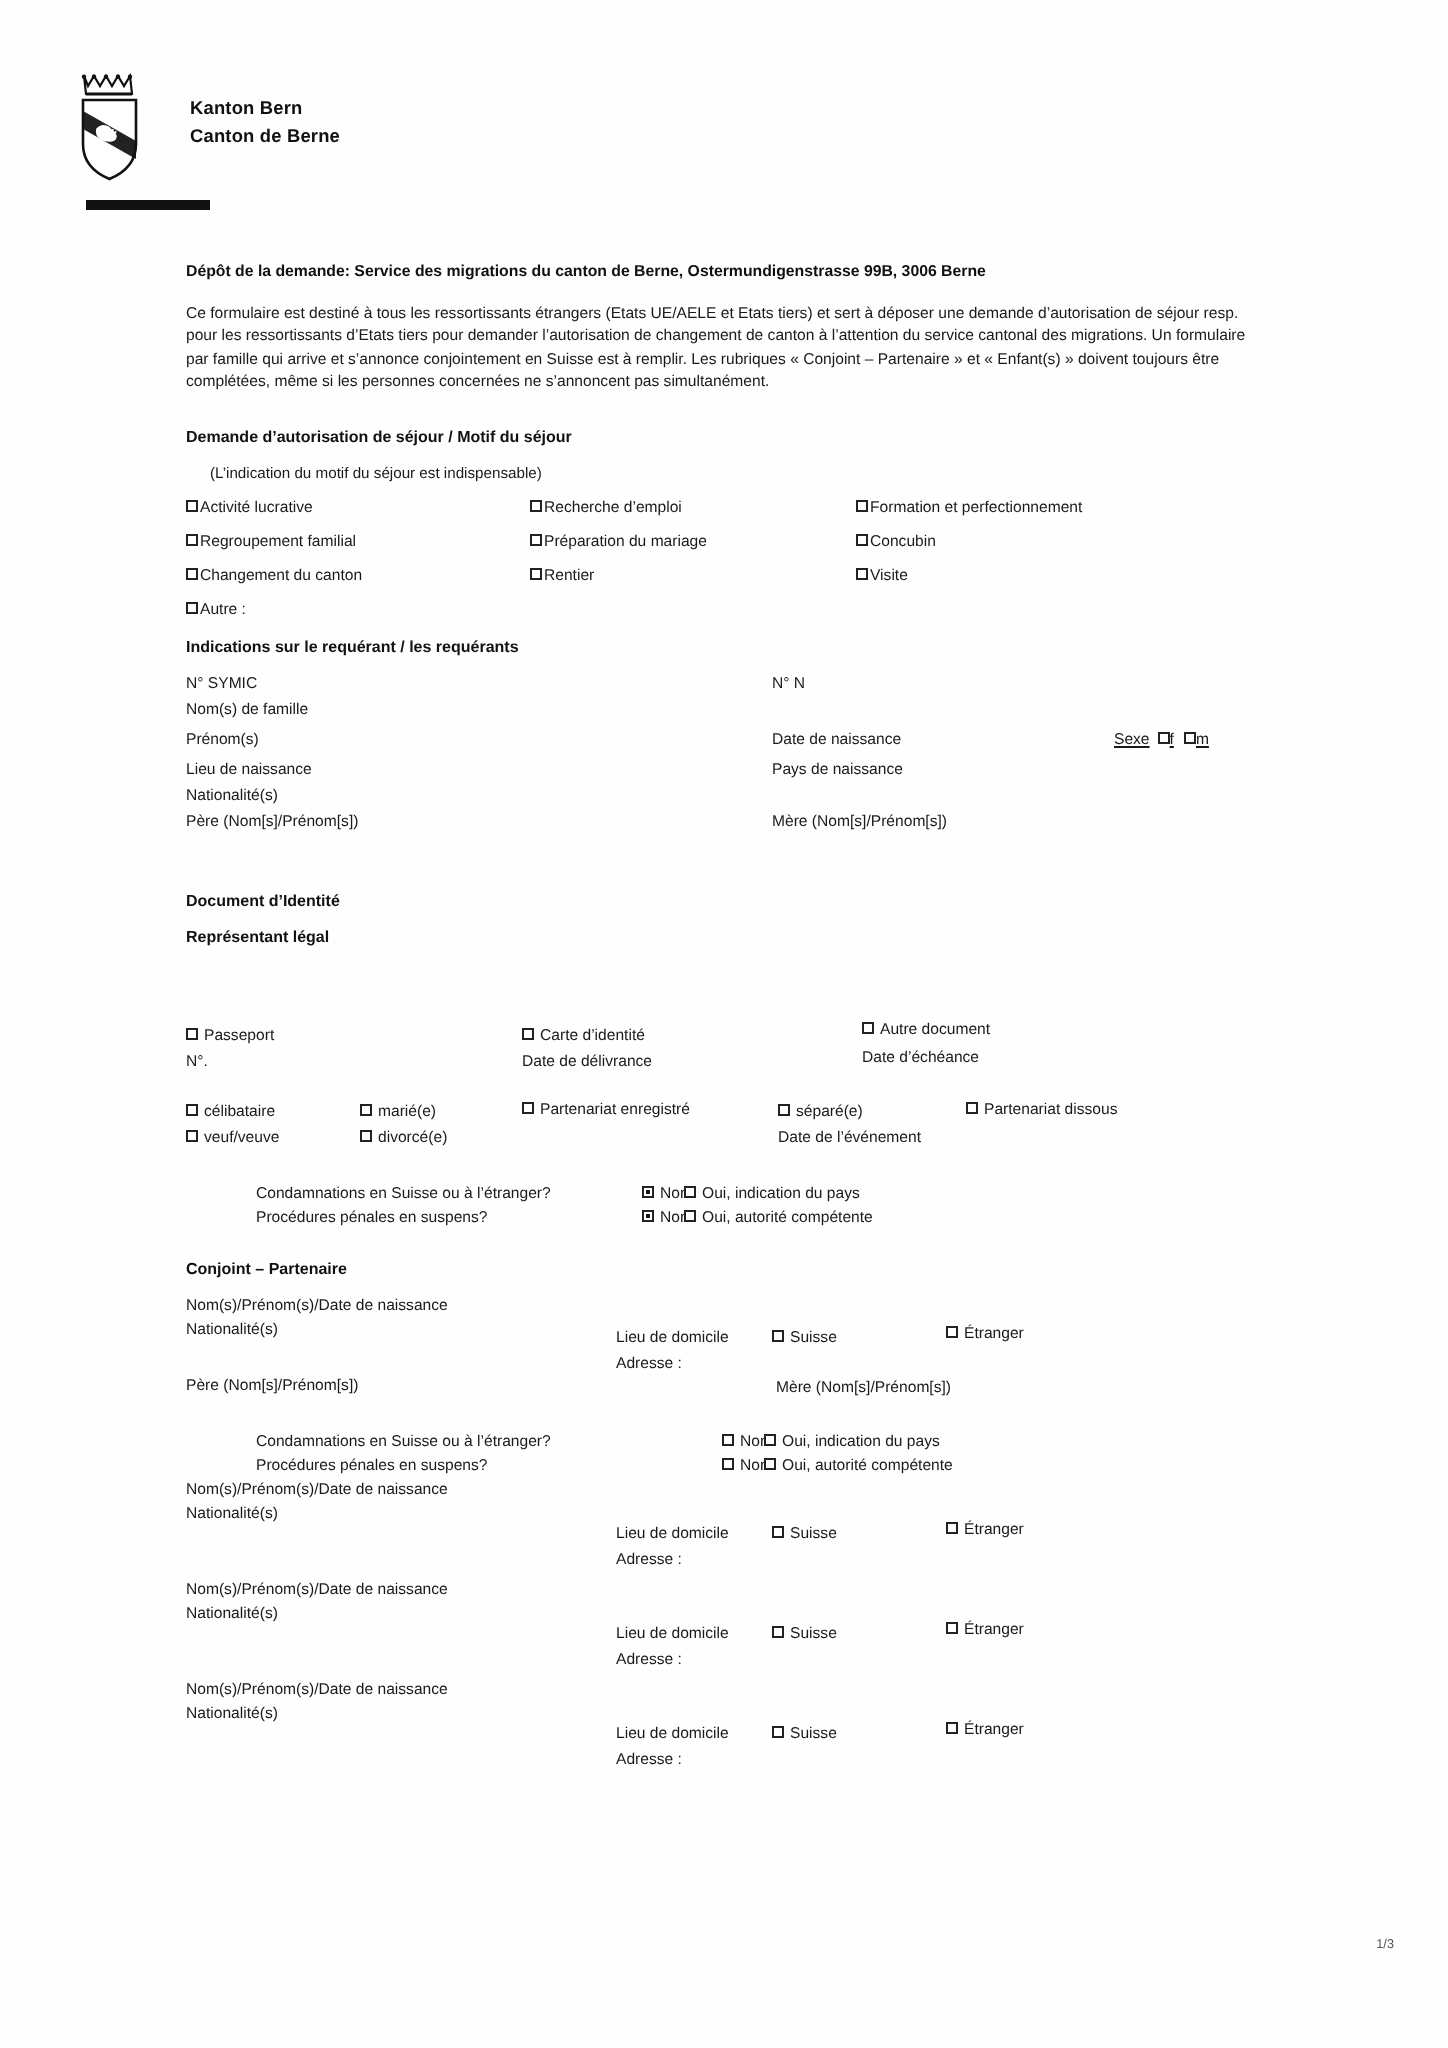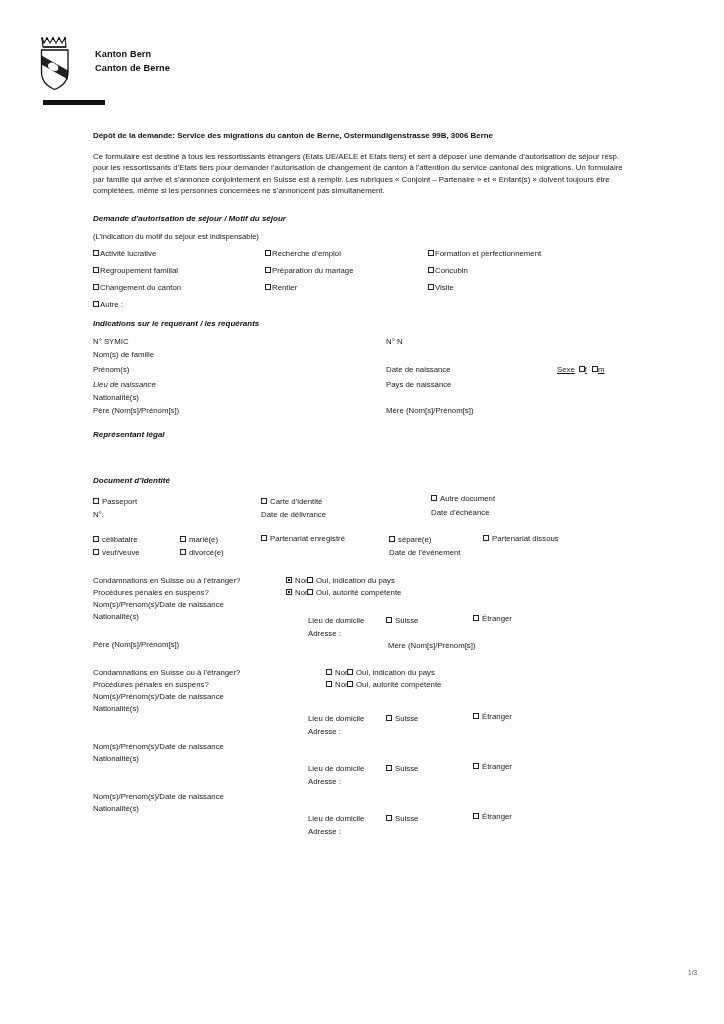--- a/index.html
+++ b/index.html
@@ -85,25 +85,24 @@
     text-align: left;
     width: 530px;
     color: #1a1a1a;
   }
 
   h2.sec {
     font-size: 8px;
     font-weight: bold;
     margin: 16px 0 7px 0;
     color: #111;
-    font-style: italic;
   }
   .note {
     font-size: 7.6px;
-    margin: 0 0 6px 0;
+    margin: 0 0 6px 12px;
   }
 
   
   .cb {
     display: inline-block;
     width: 6px;
     height: 6px;
     border: 1px solid #222;
     box-sizing: border-box;
     vertical-align: 0px;
@@ -149,21 +148,21 @@
 
   
   .civil { position: relative; height: 40px; }
   .civil .c1 { position: absolute; left: 0; }
   .civil .c2 { position: absolute; left: 87px; }
   .civil .c3 { position: absolute; left: 168px; }
   .civil .c4 { position: absolute; left: 296px; }
   .civil .c5 { position: absolute; left: 390px; }
 
   
-  .convict { position: relative; }
+  .convict { position: relative; margin-left: 35px; }
   .convict .q { position: absolute; left: 0; width: 190px; }
   .convict .a1 { position: absolute; left: 175px; padding-left: 18px; }
   .convict .a2 { position: absolute; left: 214px; }
   .convict .row { position: relative; height: 12px; }
 
   .convict.partner .q { width: 215px; }
   .convict.partner .a1 { left: 215px; }
   .convict.partner .a2 { left: 254px; }
 
   
@@ -246,35 +245,35 @@
         <span class="opt c1"><span class="cb tight"></span><span>Autre :</span></span>
       </div>
     </div>
 
     <h2 class="sec" style="margin-top:8px;">Indications sur le requérant / les requérants</h2>
 
     <div class="applicant">
       <span class="l" style="top:0px;">N° SYMIC</span>
       <span class="l" style="top:13px;">Nom(s) de famille</span>
       <span class="l" style="top:28px;">Prénom(s)</span>
-      <span class="l" style="top:43px;font-style:italic;">Lieu de naissance</span>
+      <span class="l" style="top:43px;">Lieu de naissance</span>
       <span class="l" style="top:56px;">Nationalité(s)</span>
       <span class="l" style="top:69px;">Père (Nom[s]/Prénom[s])</span>
 
       <span class="m" style="top:0px;">N° N</span>
       <span class="m" style="top:28px;">Date de naissance</span>
       <span class="m" style="top:43px;">Pays de naissance</span>
       <span class="m" style="top:69px;">Mère (Nom[s]/Prénom[s])</span>
 
       <span class="r" style="top:28px;text-decoration:underline;"><span>Sexe</span><span class="cb" style="margin-left:4px;margin-right:0px;"></span><span>f</span><span class="cb" style="margin-left:5px;margin-right:0px;"></span><span>m</span></span>
     </div>
 
+    <h2 class="sec">Document d’Identité</h2>
+
     <h2 class="sec legalrep" style="margin-top:0px;margin-bottom:35px;">Représentant légal</h2>
-
-    <h2 class="sec">Document d’Identité</h2>
 
     <div class="iddoc">
       <span class="l" style="top:3px;"><span class="cb"></span><span>Passeport</span></span>
       <span class="l" style="top:16px;">N°.</span>
 
       <span class="m" style="top:3px;"><span class="cb"></span><span>Carte d’identité</span></span>
       <span class="m" style="top:16px;">Date de délivrance</span>
 
       <span class="r" style="top:0px;"><span class="cb"></span><span>Autre document</span></span>
       <span class="r" style="top:14px;">Date d’échéance</span>
@@ -302,20 +301,21 @@
         <span class="a1"><span class="cb checked"></span><span>Non</span></span>
         <span class="a2"><span class="cb"></span><span>Oui, indication du pays</span></span>
       </div>
       <div class="row">
         <span class="q">Procédures pénales en suspens?</span>
         <span class="a1"><span class="cb checked"></span><span>Non</span></span>
         <span class="a2"><span class="cb"></span><span>Oui, autorité compétente</span></span>
       </div>
     </div>
 
+    <h2 class="sec" style="margin-top:14px;">Conjoint – Partenaire</h2>
 
     <div class="person" style="height:68px;">
       <span class="names" style="top:0px;">Nom(s)/Prénom(s)/Date de naissance</span>
       <span class="names" style="top:12px;">Nationalité(s)</span>
       <span class="names" style="top:40px;">Père (Nom[s]/Prénom[s])</span>
 
       <span class="dom-label" style="top:16px;">Lieu de domicile</span>
       <span class="dom-ch" style="top:16px;"><span class="cb"></span><span>Suisse</span></span>
       <span class="dom-fr" style="top:14px;"><span class="cb"></span><span>Étranger</span></span>
       <span class="adr" style="top:29px;">Adresse :</span>

